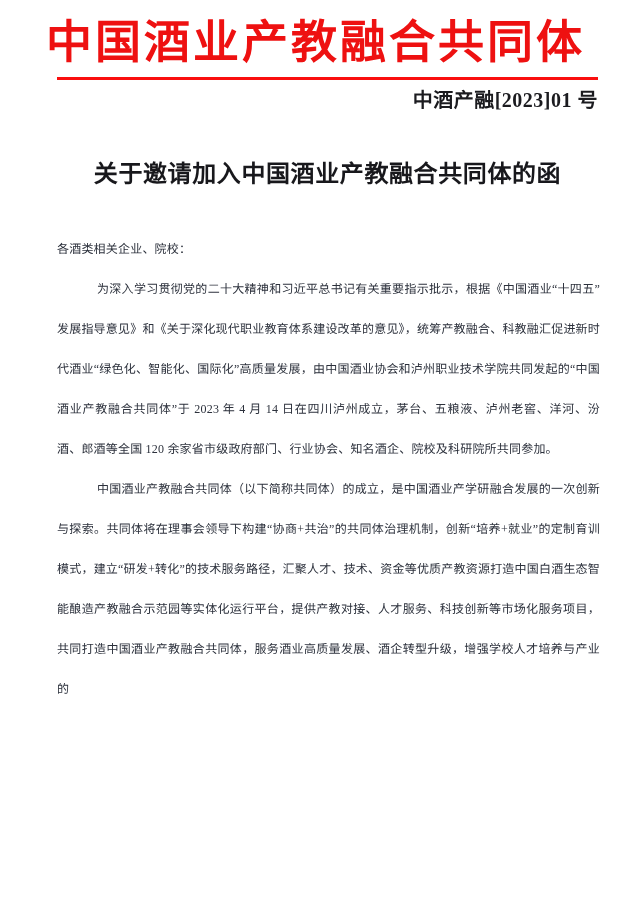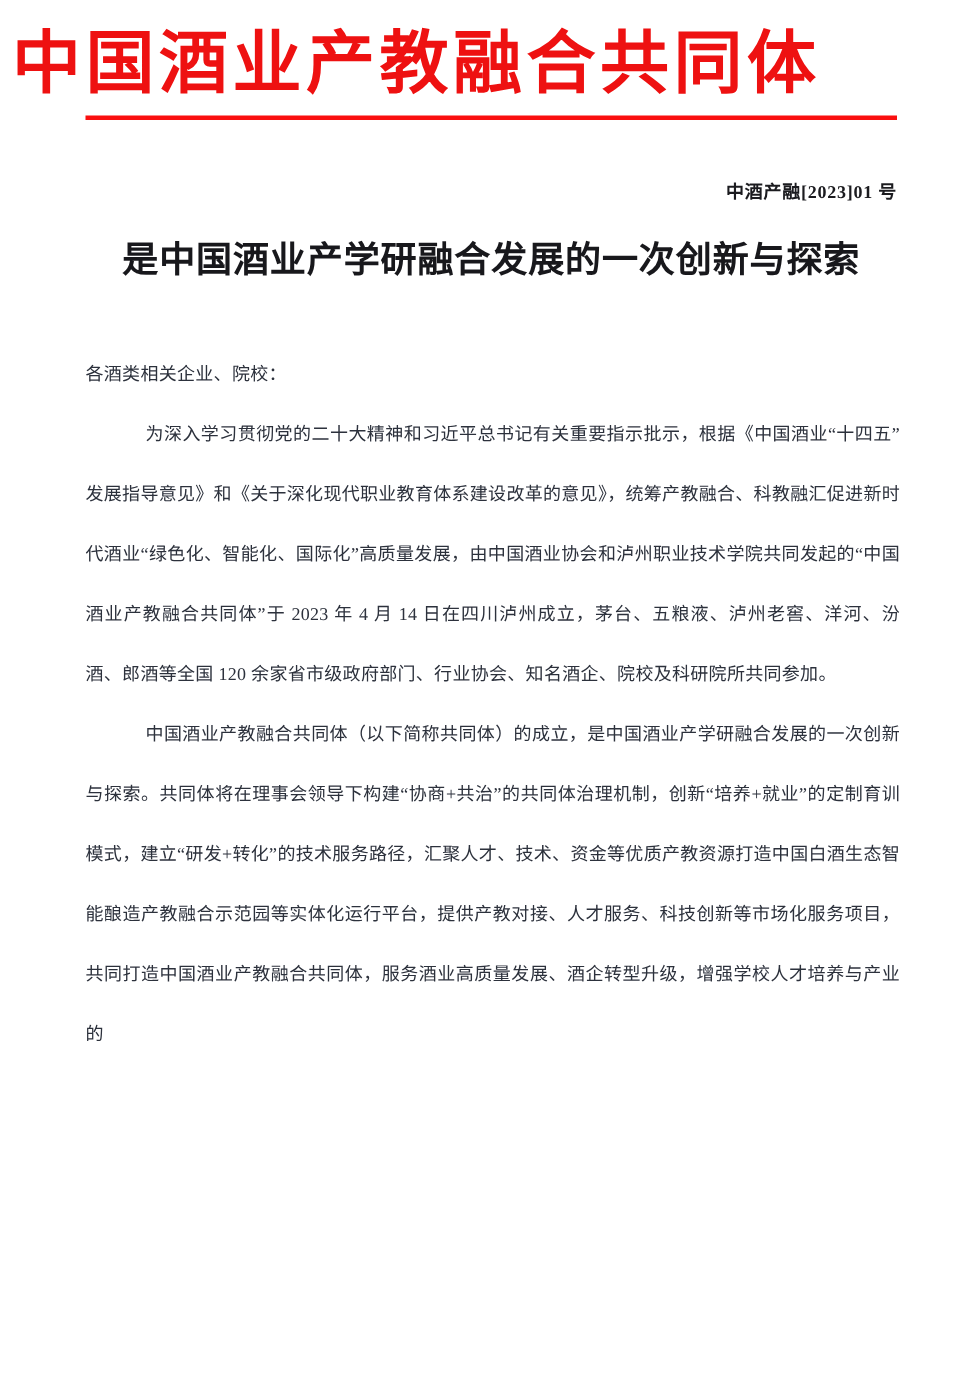--- a/index.html
+++ b/index.html
@@ -23,21 +23,21 @@
     inset: 0;
     background: #ffffff;
   }
 
   
   .masthead {
     position: absolute;
     left: 0;
     top: 16px;
     width: 552px;
-    text-align: center;
+    padding-left: 43px;
   }
   .masthead-title {
     display: block;
     color: #ee1111;
     font-family: "Liberation Serif", "DejaVu Serif", serif;
     font-weight: bold;
     font-size: 46px;
     line-height: 54px;
     letter-spacing: 3px;
     white-space: nowrap;
@@ -51,27 +51,27 @@
     top: 77px;
     width: 541px;
     height: 3px;
     background: #fa0f0f;
   }
 
   
   .doc-number {
     position: absolute;
     left: 57px;
-    top: 116px;
+    top: 88px;
     width: 541px;
     text-align: right;
     color: #1b1b1f;
     font-family: "Liberation Serif", "DejaVu Serif", serif;
     font-weight: bold;
-    font-size: 12px;
+    font-size: 20px;
     line-height: 24px;
     letter-spacing: 0.5px;
     white-space: nowrap;
   }
 
   
   .doc-title {
     position: absolute;
     left: 57px;
     top: 157px;
@@ -122,21 +122,21 @@
 
 <div class="page">
 
   <div class="masthead">
     <span class="masthead-title">中国酒业产教融合共同体</span>
   </div>
   <div class="masthead-rule"></div>
 
   <div class="doc-number">中酒产融[2023]01 号</div>
 
-  <div class="doc-title">是中国酒业产学研融合发展的一次创新与探索</div>
+  <div class="doc-title">关于邀请加入中国酒业产教融合共同体的函</div>
 
   <div class="body-block">
     <p class="salutation">各酒类相关企业、院校：</p>
     <p class="para">为深入学习贯彻党的二十大精神和习近平总书记有关重要指示批示，根据《中国酒业“十四五”发展指导意见》和《关于深化现代职业教育体系建设改革的意见》，统筹产教融合、科教融汇促进新时代酒业“绿色化、智能化、国际化”高质量发展，由中国酒业协会和泸州职业技术学院共同发起的“中国酒业产教融合共同体”于 2023 年 4 月 14 日在四川泸州成立，茅台、五粮液、泸州老窖、洋河、汾酒、郎酒等全国 120 余家省市级政府部门、行业协会、知名酒企、院校及科研院所共同参加。</p>
     <p class="para clipped">中国酒业产教融合共同体（以下简称共同体）的成立，是中国酒业产学研融合发展的一次创新与探索。共同体将在理事会领导下构建“协商+共治”的共同体治理机制，创新“培养+就业”的定制育训模式，建立“研发+转化”的技术服务路径，汇聚人才、技术、资金等优质产教资源打造中国白酒生态智能酿造产教融合示范园等实体化运行平台，提供产教对接、人才服务、科技创新等市场化服务项目，共同打造中国酒业产教融合共同体，服务酒业高质量发展、酒企转型升级，增强学校人才培养与产业的</p>
   </div>
 
 </div>
 
 </body></html>

